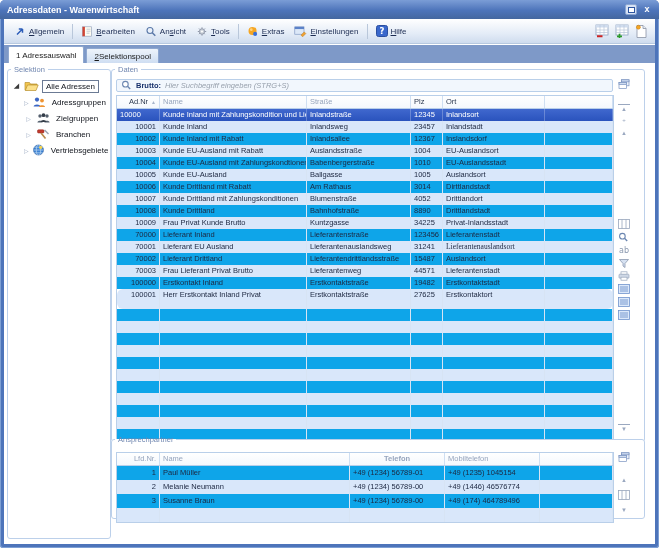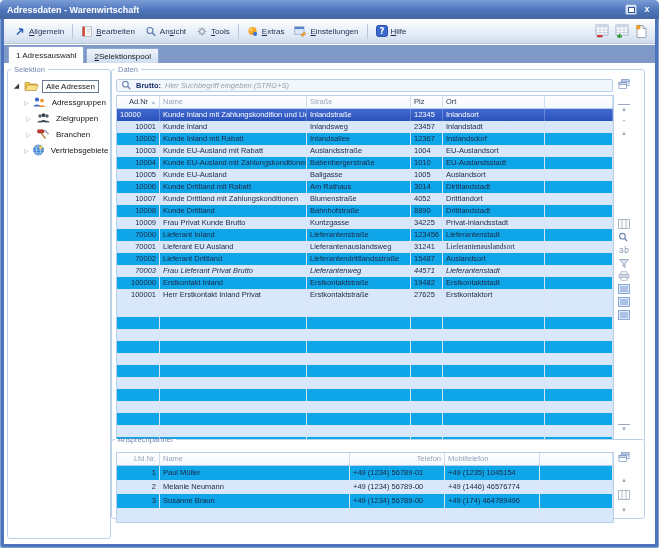--- a/index.html
+++ b/index.html
@@ -378,37 +378,37 @@
                 <div class="g-cell" style="width: 68px; text-align: left;"></div>
               </div>
               <div class="g-row" style="height: 12px; line-height: 12px;">
                 <div class="g-cell" style="width: 43px; text-align: right;">70002</div>
                 <div class="g-cell" style="width: 147px; text-align: left;">Lieferant Drittland</div>
                 <div class="g-cell" style="width: 104px; text-align: left;">Lieferantendrittlandsstraße</div>
                 <div class="g-cell" style="width: 32px; text-align: left;">15487</div>
                 <div class="g-cell" style="width: 102px; text-align: left;">Auslandsort</div>
                 <div class="g-cell" style="width: 68px; text-align: left;"></div>
               </div>
-              <div class="g-row stripe" style="height: 12px; line-height: 12px; font-style: italic;">
+              <div class="g-row stripe" style="height: 12px; line-height: 12px;">
                 <div class="g-cell" style="width: 43px; text-align: right;">70003</div>
                 <div class="g-cell" style="width: 147px; text-align: left;">Frau Lieferant Privat Brutto</div>
                 <div class="g-cell" style="width: 104px; text-align: left;">Lieferantenweg</div>
                 <div class="g-cell" style="width: 32px; text-align: left;">44571</div>
                 <div class="g-cell" style="width: 102px; text-align: left;">Lieferantenstadt</div>
                 <div class="g-cell" style="width: 68px; text-align: left;"></div>
               </div>
               <div class="g-row" style="height: 12px; line-height: 12px;">
                 <div class="g-cell" style="width: 43px; text-align: right;">100000</div>
                 <div class="g-cell" style="width: 147px; text-align: left;">Erstkontakt Inland</div>
                 <div class="g-cell" style="width: 104px; text-align: left;">Erstkontaktstraße</div>
                 <div class="g-cell" style="width: 32px; text-align: left;">19482</div>
                 <div class="g-cell" style="width: 102px; text-align: left;">Erstkontaktstadt</div>
                 <div class="g-cell" style="width: 68px; text-align: left;"></div>
               </div>
-              <div class="g-row stripe" style="height: 28px; line-height: 12px;">
+              <div class="g-row stripe" style="height: 20px; line-height: 12px; border-radius: 6px;">
                 <div class="g-cell" style="width: 43px; text-align: right;">100001</div>
                 <div class="g-cell" style="width: 147px; text-align: left;">Herr Erstkontakt Inland Privat</div>
                 <div class="g-cell" style="width: 104px; text-align: left;">Erstkontaktstraße</div>
                 <div class="g-cell" style="width: 32px; text-align: left;">27625</div>
                 <div class="g-cell" style="width: 102px; text-align: left;">Erstkontaktort</div>
                 <div class="g-cell" style="width: 68px; text-align: left;"></div>
               </div>
               <div class="g-row" style="height: 12px; line-height: 12px;">
                 <div class="g-cell" style="width: 43px; text-align: right;"></div>
                 <div class="g-cell" style="width: 147px; text-align: left;"></div>
@@ -579,21 +579,21 @@
           <span class="glyph d-b3">▼</span>
         </div>
       </fieldset>
 
       <fieldset id="fs-anspr">
         <legend>Ansprechpartner</legend>
         <div class="grid" id="grid-anspr">
             <div class="g-header">
               <div class="g-hcell" style="width: 43px; text-align: right;"><span>Lfd.Nr.</span></div>
               <div class="g-hcell" style="width: 190px; text-align: left;"><span>Name</span></div>
-              <div class="g-hcell" style="width: 95px; text-align: right;"><span>Telefon</span></div>
+              <div class="g-hcell" style="width: 95px; text-align: center; font-weight: bold;"><span>Telefon</span></div>
               <div class="g-hcell" style="width: 95px; text-align: left;"><span>Mobiltelefon</span></div>
               <div class="g-hcell" style="width: 73px; text-align: left;"><span></span></div>
             </div>
             <div class="g-body">
               <div class="g-row" style="height: 14px; line-height: 14px;">
                 <div class="g-cell" style="width: 43px; text-align: right;">1</div>
                 <div class="g-cell" style="width: 190px; text-align: left;">Paul Müller</div>
                 <div class="g-cell" style="width: 95px; text-align: left;">+49 (1234) 56789-01</div>
                 <div class="g-cell" style="width: 95px; text-align: left;">+49 (1235) 1045154</div>
                 <div class="g-cell" style="width: 73px; text-align: left;"></div>

